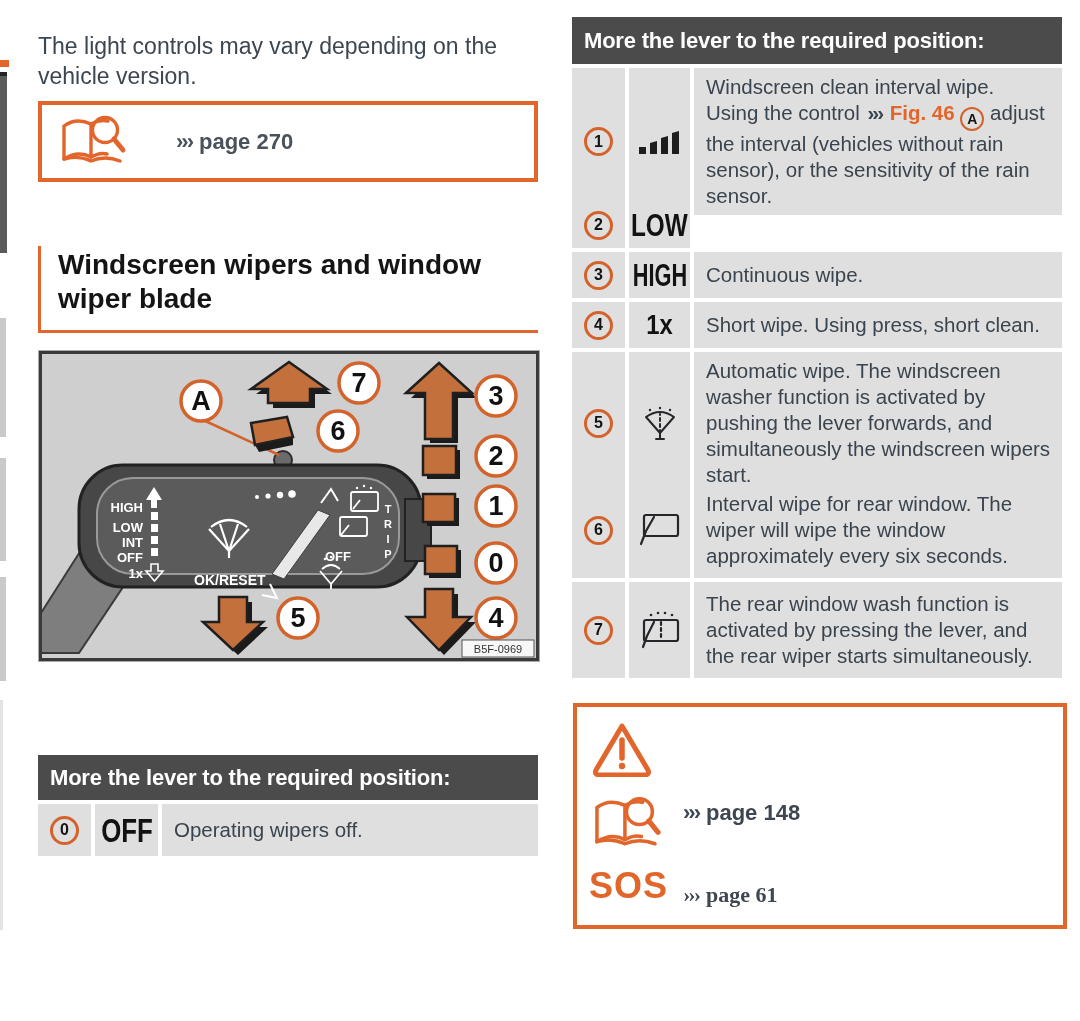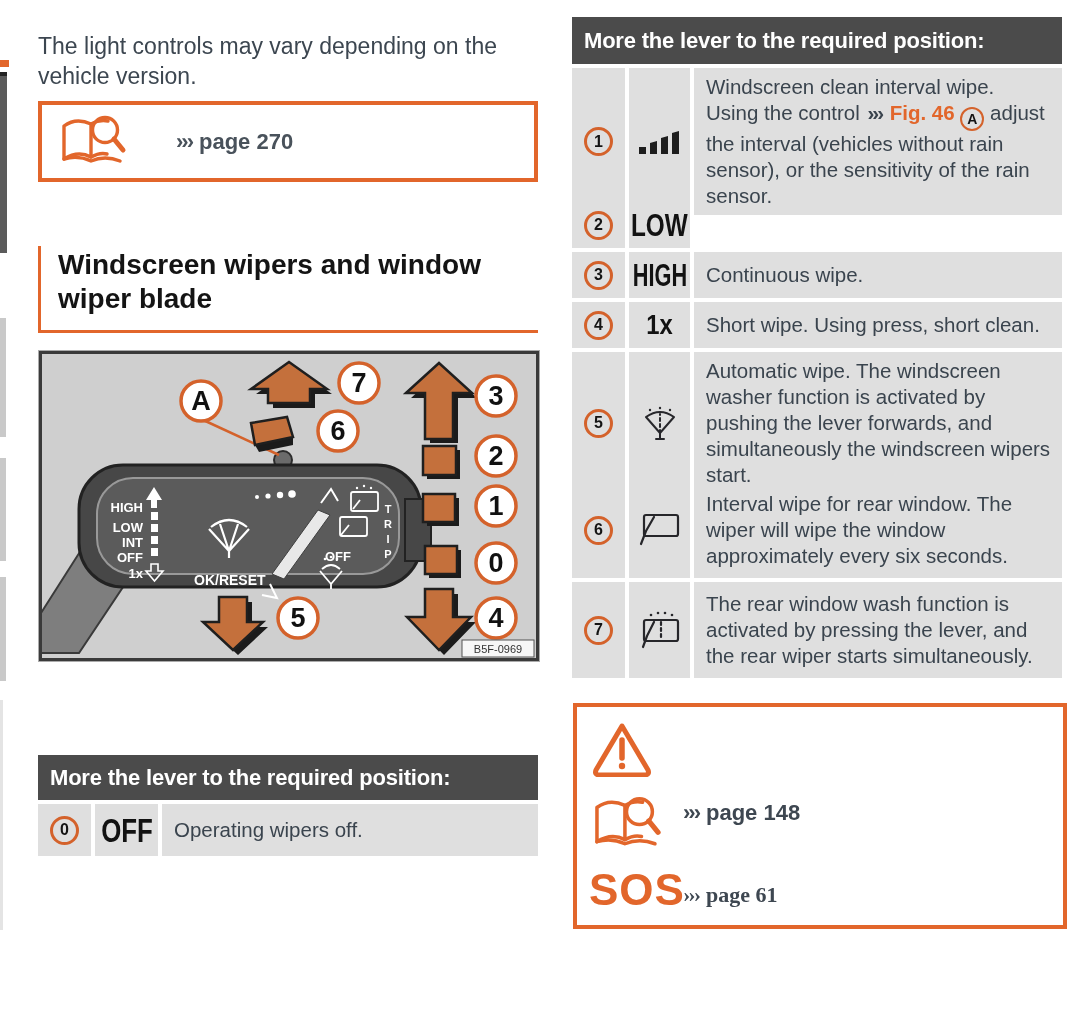--- a/index.html
+++ b/index.html
@@ -42,21 +42,21 @@
          font-size:16px;font-weight:bold;color:#141414;}
   .bigsym{font-weight:bold;color:#121212;display:inline-block;transform:scaleX(0.76);white-space:nowrap;}
   .orange-bold{color:#E2662B;font-weight:bold;}
   .circA{display:inline-block;width:20px;height:20px;border:2.5px solid #D4622B;border-radius:50%;
          text-align:center;font-weight:bold;font-size:14px;line-height:20px;color:#141414;vertical-align:-4px;}
   
   .notebox{position:absolute;left:573px;top:703px;width:494px;height:226px;border:4px solid #E2662B;box-sizing:border-box;}
   .notebox .ni{position:absolute;}
   .ntxt{position:absolute;left:106px;width:356px;font-size:22px;line-height:28px;font-weight:bold;color:#3E4751;}
   .warnglyph{color:#E2662B;font-family:"DejaVu Sans",sans-serif;font-weight:normal;}
-  .sos{position:absolute;left:12px;top:158px;font-size:44px;font-weight:bold;color:#E2662B;letter-spacing:1px;}
+  .sos{position:absolute;left:12px;top:158px;font-size:36px;font-weight:bold;color:#E2662B;letter-spacing:1px;}
   svg text{font-family:"Liberation Sans","DejaVu Sans",sans-serif;}
 </style>
 </head>
 <body>
 
 <div id="canvas">
 
   <div class="edge tick"></div>
   <div class="edge dark"></div>
   <div class="edge lb" style="top:318px;height:119px;"></div>

